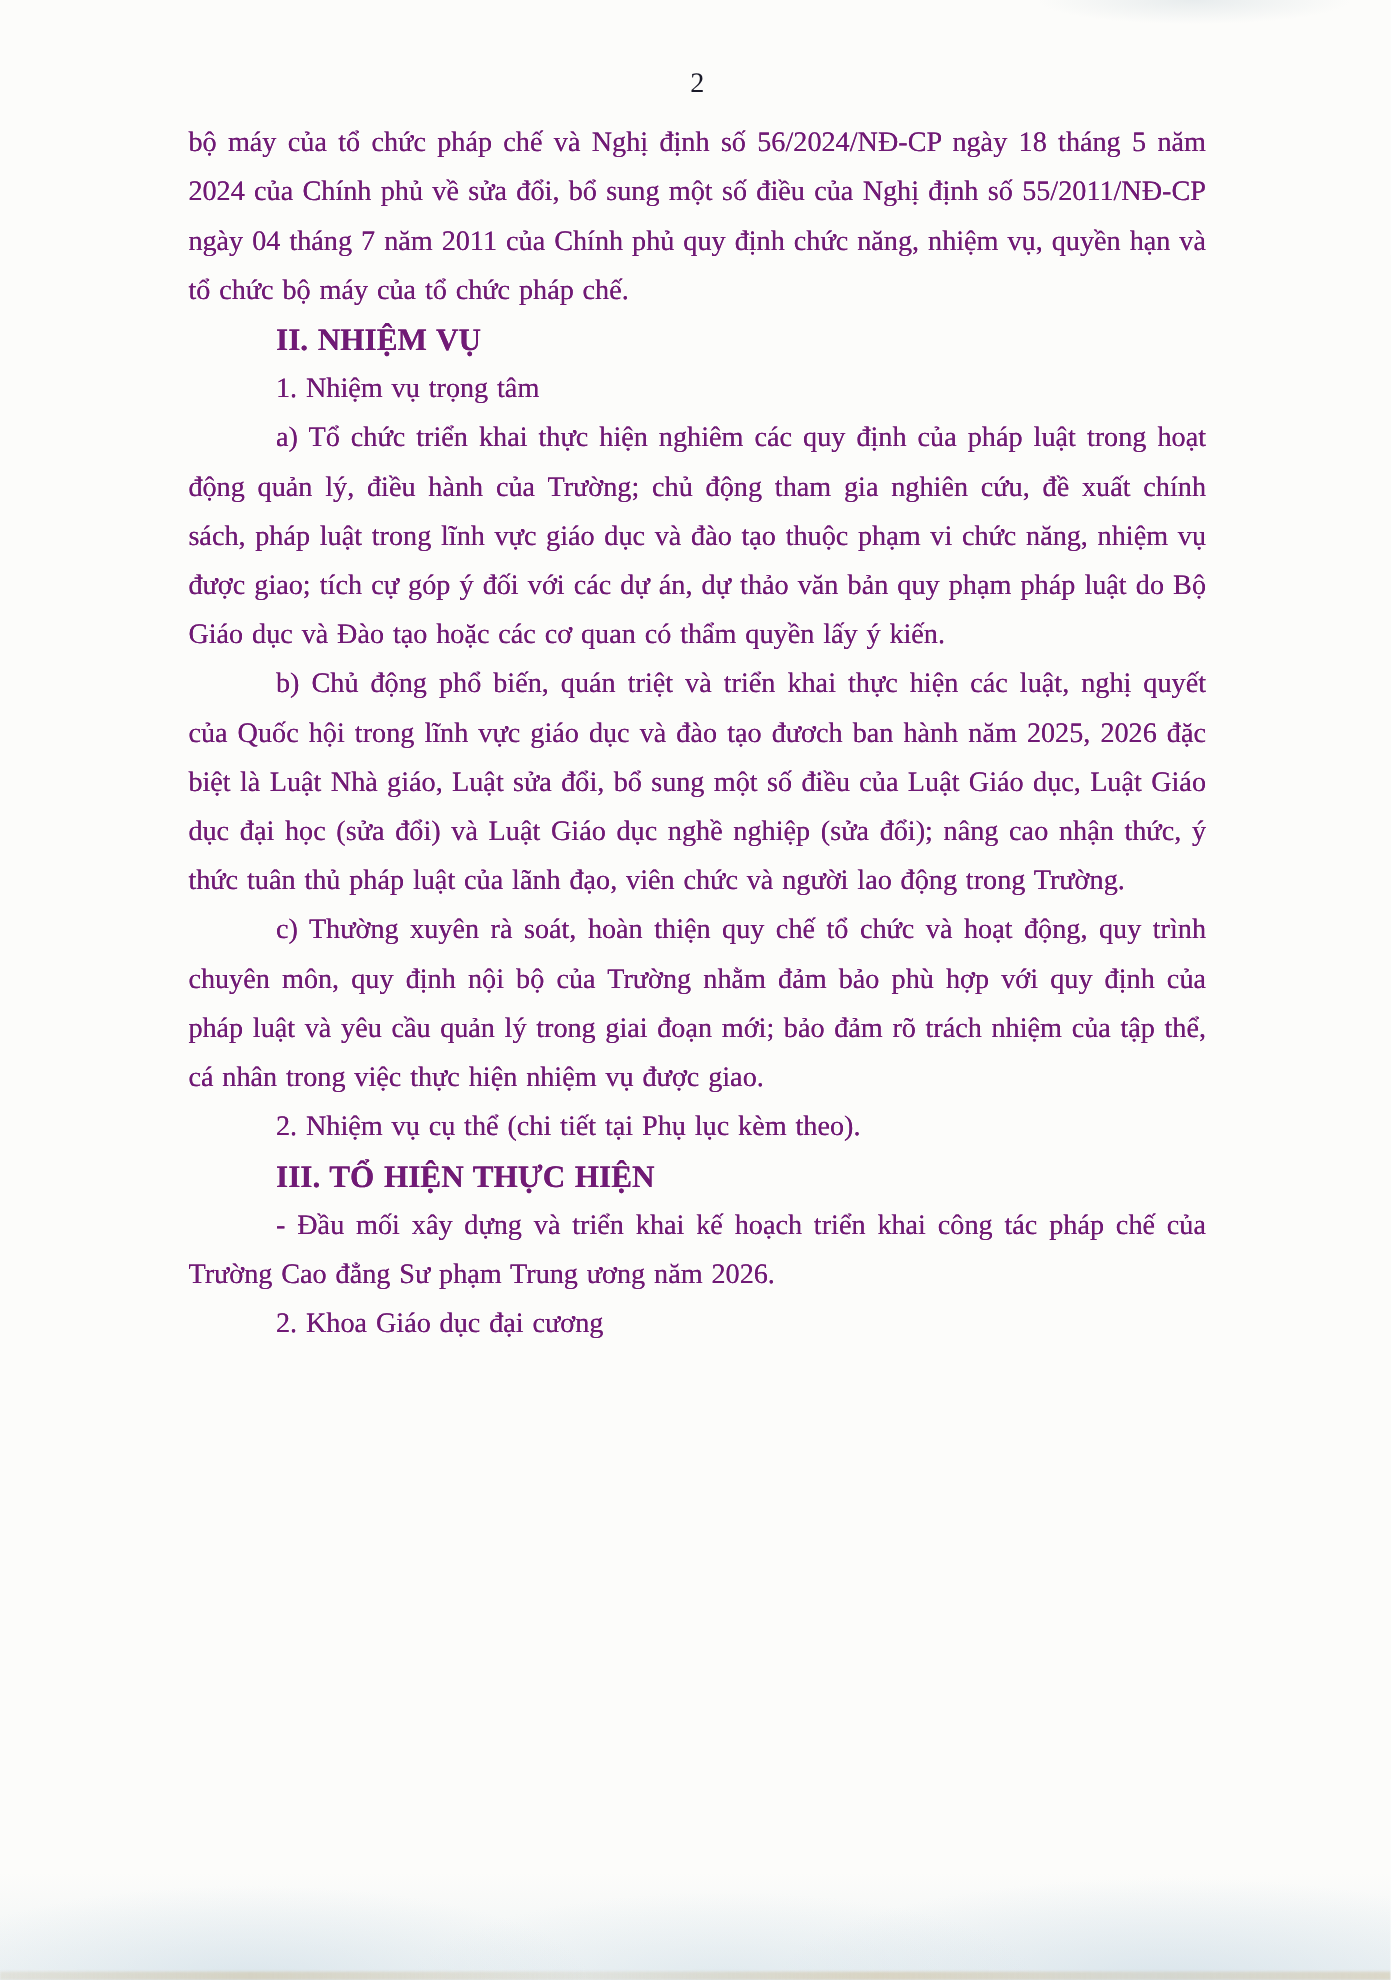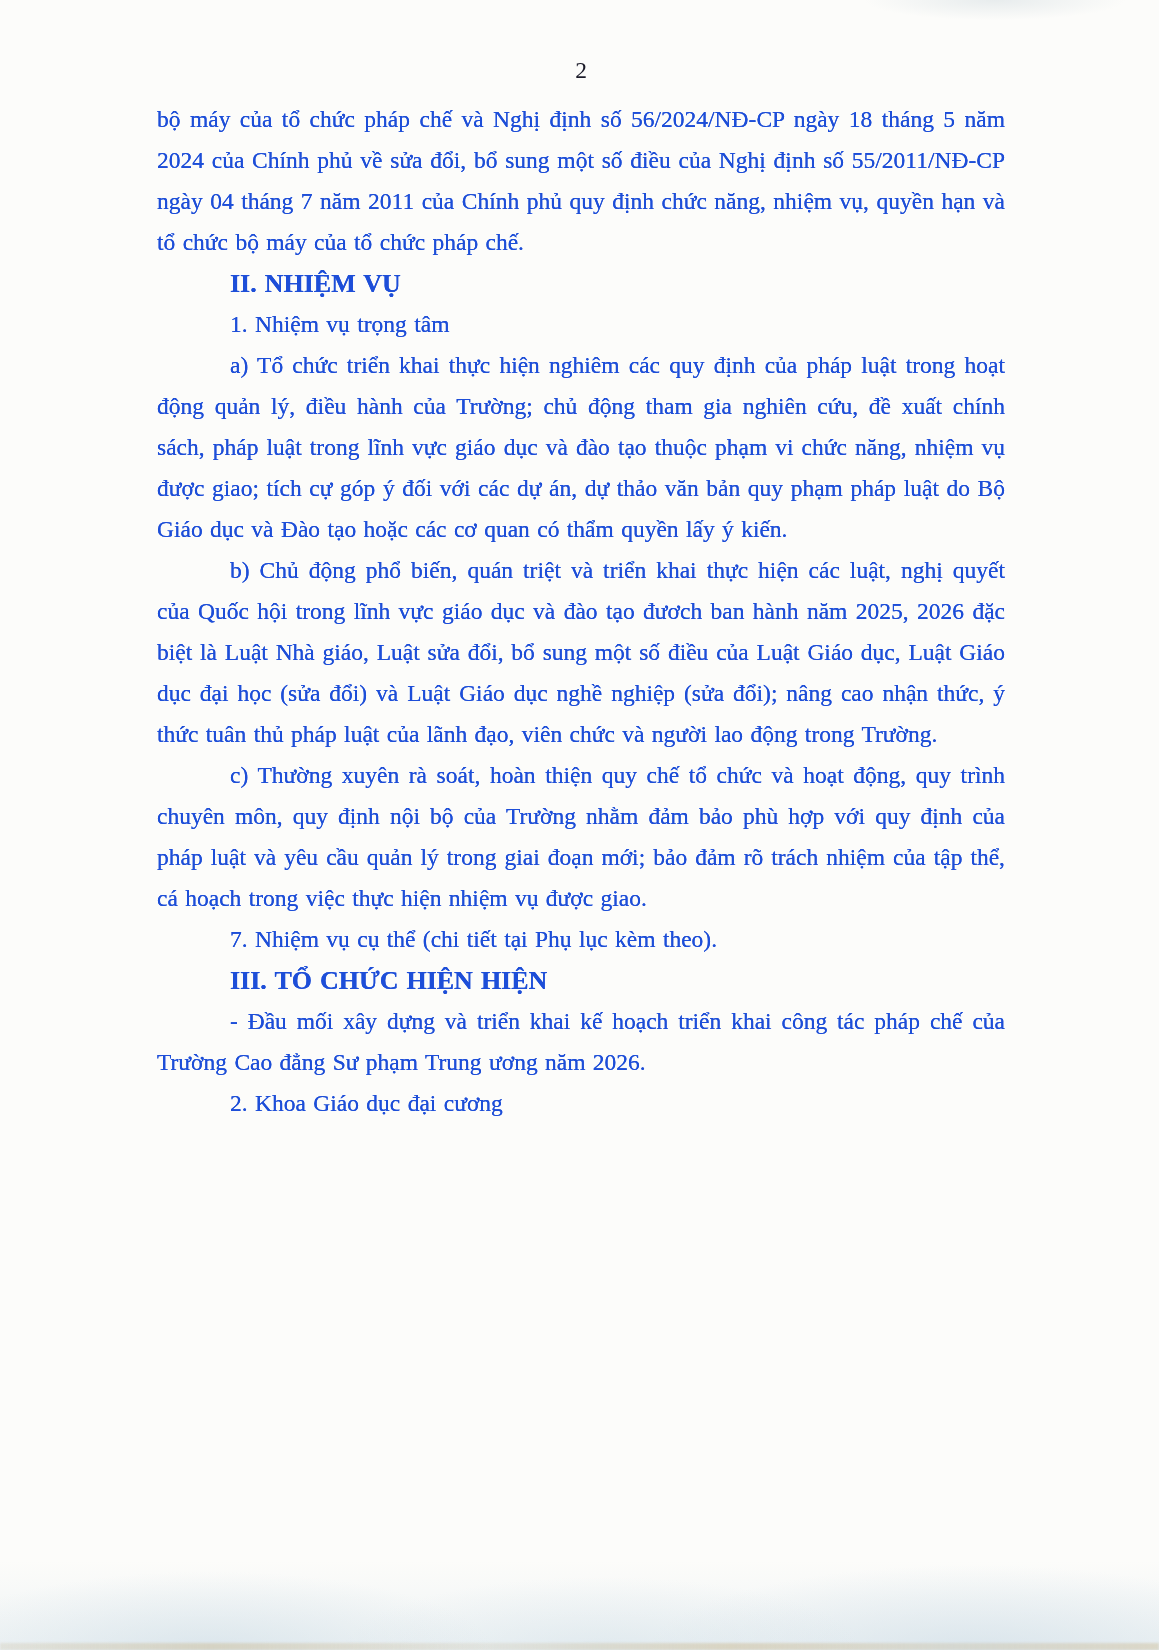--- a/index.html
+++ b/index.html
@@ -73,29 +73,29 @@
     filter: blur(1px);
     pointer-events: none;
   }
 </style>
 </head>
 <body>
 
 <div class="page">
   <div class="pagenum" style="color: rgb(26, 26, 40);">2</div>
 
-  <div class="doc" style="color: #1d4ed8;">
+  <div class="doc" style="color: #701a75;">
       <p class="body justify">bộ máy của tổ chức pháp chế và Nghị định số 56/2024/NĐ-CP ngày 18 tháng 5 năm 2024 của Chính phủ về sửa đổi, bổ sung một số điều của Nghị định số 55/2011/NĐ-CP ngày 04 tháng 7 năm 2011 của Chính phủ quy định chức năng, nhiệm vụ, quyền hạn và tổ chức bộ máy của tổ chức pháp chế.</p>
       <p class="heading indent">II. NHIỆM VỤ</p>
       <p class="body indent">1. Nhiệm vụ trọng tâm</p>
       <p class="body indent justify">a) Tổ chức triển khai thực hiện nghiêm các quy định của pháp luật trong hoạt động quản lý, điều hành của Trường; chủ động tham gia nghiên cứu, đề xuất chính sách, pháp luật trong lĩnh vực giáo dục và đào tạo thuộc phạm vi chức năng, nhiệm vụ được giao; tích cự góp ý đối với các dự án, dự thảo văn bản quy phạm pháp luật do Bộ Giáo dục và Đào tạo hoặc các cơ quan có thẩm quyền lấy ý kiến.</p>
       <p class="body indent justify">b) Chủ động phổ biến, quán triệt và triển khai thực hiện các luật, nghị quyết của Quốc hội trong lĩnh vực giáo dục và đào tạo đươch ban hành năm 2025, 2026 đặc biệt là Luật Nhà giáo, Luật sửa đổi, bổ sung một số điều của Luật Giáo dục, Luật Giáo dục đại học (sửa đổi) và Luật Giáo dục nghề nghiệp (sửa đổi); nâng cao nhận thức, ý thức tuân thủ pháp luật của lãnh đạo, viên chức và người lao động trong Trường.</p>
-      <p class="body indent justify">c) Thường xuyên rà soát, hoàn thiện quy chế tổ chức và hoạt động, quy trình chuyên môn, quy định nội bộ của Trường nhằm đảm bảo phù hợp với quy định của pháp luật và yêu cầu quản lý trong giai đoạn mới; bảo đảm rõ trách nhiệm của tập thể, cá hoạch trong việc thực hiện nhiệm vụ được giao.</p>
-      <p class="body indent">7. Nhiệm vụ cụ thể (chi tiết tại Phụ lục kèm theo).</p>
-      <p class="heading indent">III. TỔ CHỨC HIỆN HIỆN</p>
+      <p class="body indent justify">c) Thường xuyên rà soát, hoàn thiện quy chế tổ chức và hoạt động, quy trình chuyên môn, quy định nội bộ của Trường nhằm đảm bảo phù hợp với quy định của pháp luật và yêu cầu quản lý trong giai đoạn mới; bảo đảm rõ trách nhiệm của tập thể, cá nhân trong việc thực hiện nhiệm vụ được giao.</p>
+      <p class="body indent">2. Nhiệm vụ cụ thể (chi tiết tại Phụ lục kèm theo).</p>
+      <p class="heading indent">III. TỔ HIỆN THỰC HIỆN</p>
       <p class="body indent justify">- Đầu mối xây dựng và triển khai kế hoạch triển khai công tác pháp chế của Trường Cao đẳng Sư phạm Trung ương năm 2026.</p>
       <p class="body indent">2. Khoa Giáo dục đại cương</p>
     </div>
 
   <div class="scan-smudge-top"></div>
   <div class="scan-band-bottom"></div>
   <div class="scan-edge-bottom"></div>
 </div>
 
 </body></html>

